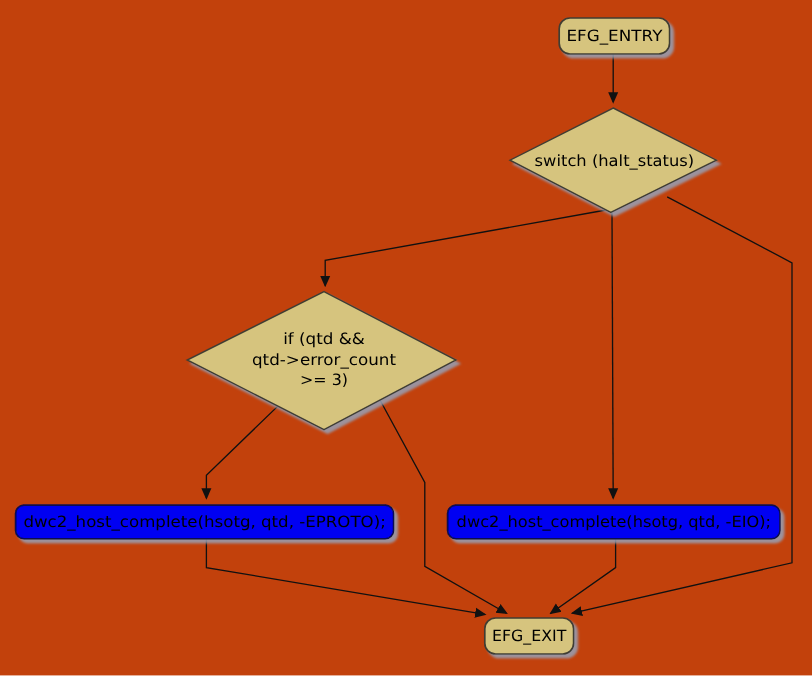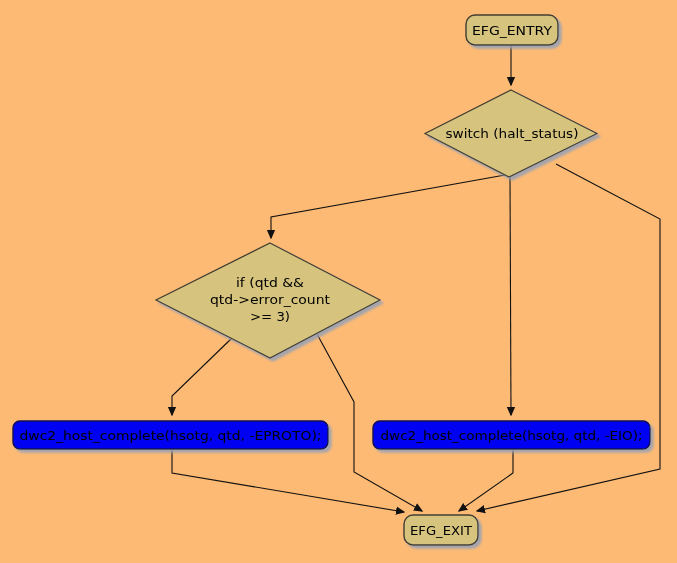--- a/index.html
+++ b/index.html
@@ -5,21 +5,21 @@
   html, body {
     margin: 0;
     padding: 0;
     background: #ffffff;
     font-family: "DejaVu Sans", "Liberation Sans", sans-serif;
   }
   .canvas {
     position: relative;
     width: 677px;
     height: 563px;
-    background: #fdba74;
+    background: #c2410c;
     overflow: hidden;
   }
   svg text {
     font-family: "DejaVu Sans", "Liberation Sans", sans-serif;
     font-size: 13px;
     fill: #000000;
   }
   .node-terminal {
     fill: #D6C47E;
     stroke: #413D33;

